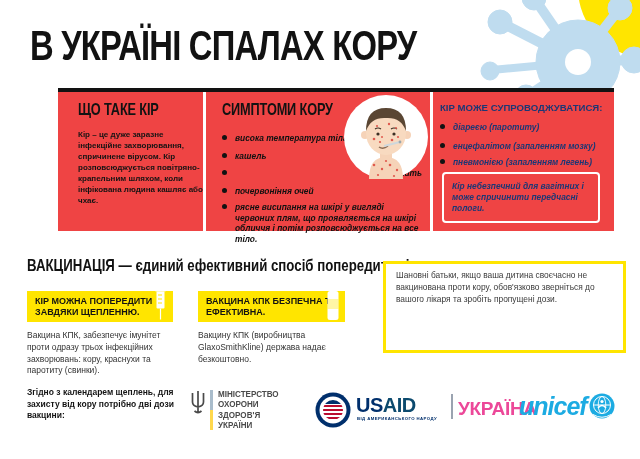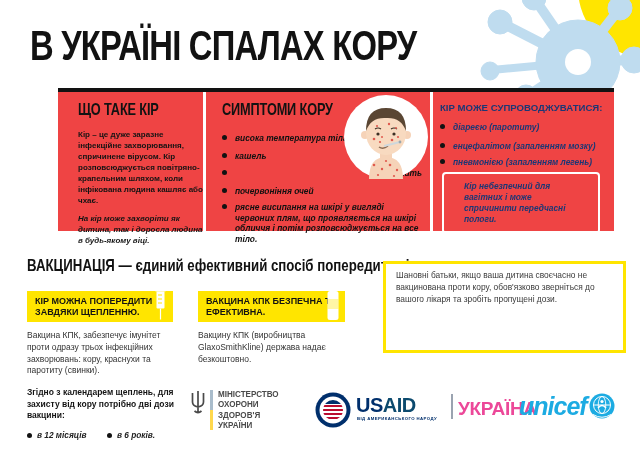--- a/index.html
+++ b/index.html
@@ -12,21 +12,21 @@
   .bar{background:#121212;}
   .divider{background:#ffffff;width:3px;}
   .panel-h{font-size:17px;font-weight:800;letter-spacing:-0.2px;transform:scaleX(0.75);color:#121212;}
   .body-bold{font-size:8px;font-weight:700;line-height:11px;color:#141414;}
   .body-italic{font-size:8px;font-weight:700;font-style:italic;line-height:11px;color:#141414;}
   .navy{color:#1c3775;}
   ul.blt{list-style:none;margin:0;padding:0;}
   ul.blt li{position:relative;padding-left:13px;margin-bottom:6px;
             font-size:8.4px;font-weight:700;font-style:italic;line-height:10.5px;}
   .dot{position:absolute;left:0;top:2px;width:5px;height:5px;border-radius:50%;background:#121212;}
-  .warnbox{border:2px solid #ffffff;border-radius:4px;padding:7px 20px;
+  .warnbox{border:2px solid #ffffff;border-radius:4px;padding:7px 8px;
            font-size:8.4px;font-weight:700;font-style:italic;line-height:11px;}
   .vax-h{font-size:17px;font-weight:800;transform:scaleX(0.78);color:#121212;}
   .label-box{background:#FFE500;padding:5px 8px;box-sizing:border-box;
              font-size:9px;font-weight:800;line-height:10.5px;color:#121212;}
   .col-body{font-size:8.5px;line-height:11.8px;color:#333;}
   .col-bold{font-size:8.5px;font-weight:800;line-height:11.5px;color:#141414;}
   .dose{font-size:8.3px;font-style:italic;font-weight:600;color:#222;margin-right:16px;white-space:nowrap;}
   .dose .dot2{display:inline-block;width:5px;height:5px;border-radius:50%;background:#121212;margin-right:5px;}
   .advisory{background:#ffffff;border:3px solid #FFE500;box-sizing:border-box;padding:6px 10px;
             font-size:8.4px;line-height:11.9px;color:#3a3a3a;}
@@ -67,21 +67,20 @@
 
   <div class="abs bar" style="left:58px;top:88px;width:556px;height:4px;"></div>
   <div class="abs strip" style="left:58px;top:92px;width:556px;height:139px;">
 
     <div class="abs divider" style="left:145px;top:0;height:139px;"></div>
     <div class="abs divider" style="left:372px;top:0;height:139px;"></div>
 
     <div class="abs" style="left:20px;top:8px;width:120px;">
       <div class="panel-h cond">ЩО ТАКЕ КІР</div>
       <div class="body-bold" style="margin-top:9px;width:126px;">Кір – це дуже заразне інфекційне захворювання, спричинене вірусом. Кір розповсюджується повітряно-крапельним шляхом, коли інфікована людина кашляє або чхає.</div>
-      <div class="body-italic" style="margin-top:7px;width:126px;">На кір може захворіти як дитина, так і доросла людина в будь-якому віці.</div>
     </div>
 
     <div class="abs" style="left:164px;top:8px;width:206px;">
       <div class="panel-h cond">СИМПТОМИ КОРУ</div>
       <ul class="blt" style="margin-top:13px;width:200px;">
         <li style="margin-bottom:7px;"><span class="dot"></span><span>висока температура тіла</span></li>
         <li style="margin-bottom:7px;"><span class="dot"></span><span>кашель</span></li>
         <li style="margin-bottom:7px;text-align:right;"><span class="dot"></span><span>нежить</span></li>
         <li style="margin-bottom:6px;"><span class="dot"></span><span>почервоніння очей</span></li>
         <li><span class="dot"></span><span>рясне висипання на шкірі у вигляді червоних плям, що проявляється на шкірі обличчя і потім розповсюджується на все тіло.</span></li>
@@ -155,24 +154,20 @@
     <rect x="3.5" y="0" width="7" height="5" fill="#fff"></rect>
     <rect x="4.5" y="5" width="5" height="4" fill="#fff"></rect>
     <rect x="1.5" y="9" width="11" height="29" rx="2.5" fill="#fff"></rect>
     <rect x="1.5" y="17" width="11" height="10" fill="#FFE500" opacity="0.35"></rect>
   </svg>
 
   <div class="abs col-body" style="left:27px;top:330px;width:150px;">Вакцина КПК, забезпечує імунітет проти одразу трьох інфекційних захворювань: кору, краснухи та паротиту (свинки).</div>
 
   <div class="abs col-bold" style="left:27px;top:387px;width:152px;">Згідно з календарем щеплень, для захисту від кору потрібно дві дози вакцини:</div>
 
-  <div class="abs" style="left:27px;top:424px;">
-    <span class="dose"><span class="dot2"></span><span>в 12 місяців</span></span>
-    <span class="dose"><span class="dot2"></span><span>в 6 років.</span></span>
-  </div>
 
   <div class="abs col-body" style="left:198px;top:330px;width:150px;">Вакцину КПК (виробництва GlaxoSmithKline) держава надає безкоштовно.</div>
 
   <div class="abs advisory" style="left:383px;top:261px;width:243px;height:92px;">
     <p>Шановні батьки, якщо ваша дитина своєчасно не вакцинована проти кору, обов'язково зверніться до вашого лікаря та зробіть пропущені дози.</p>
   </div>
 
   <svg class="abs" style="left:190px;top:390px;width:16px;height:26px;" viewBox="0 0 16 26">
     <path d="M8 1 v16 M2.5 3 v9 q0 4 5.5 5 M13.5 3 v9 q0 4 -5.5 5 M4.5 21 q3.5 3 7 0 M8 17 v6" stroke="#4a4a4a" stroke-width="1.7" fill="none"></path>
   </svg>

